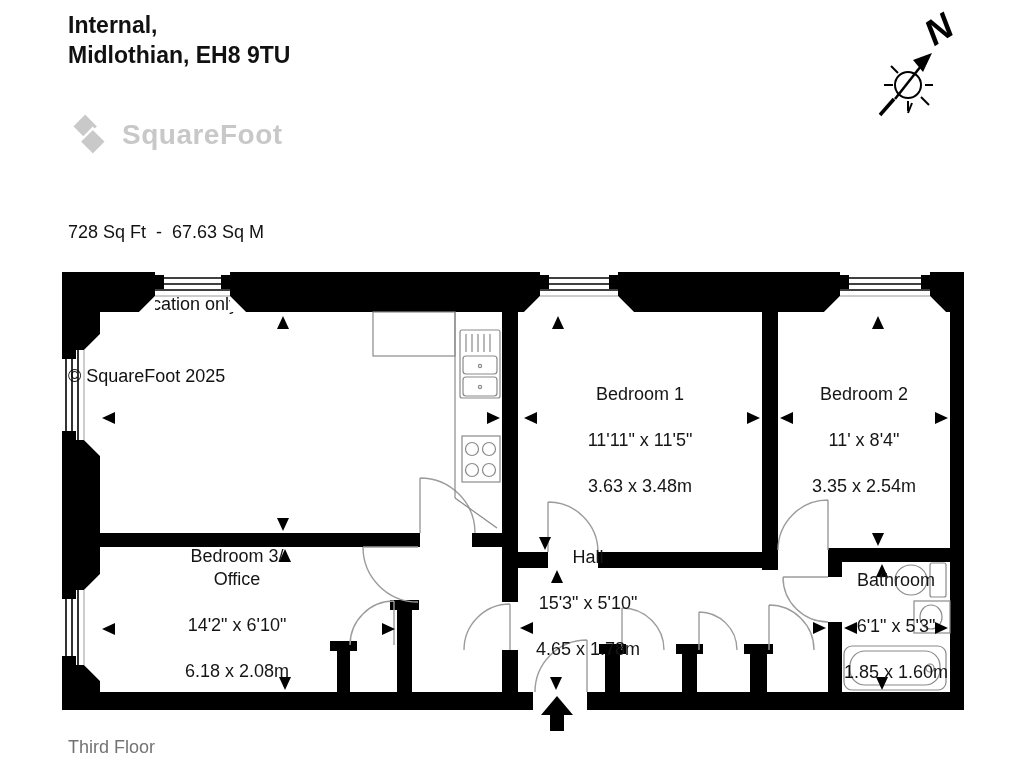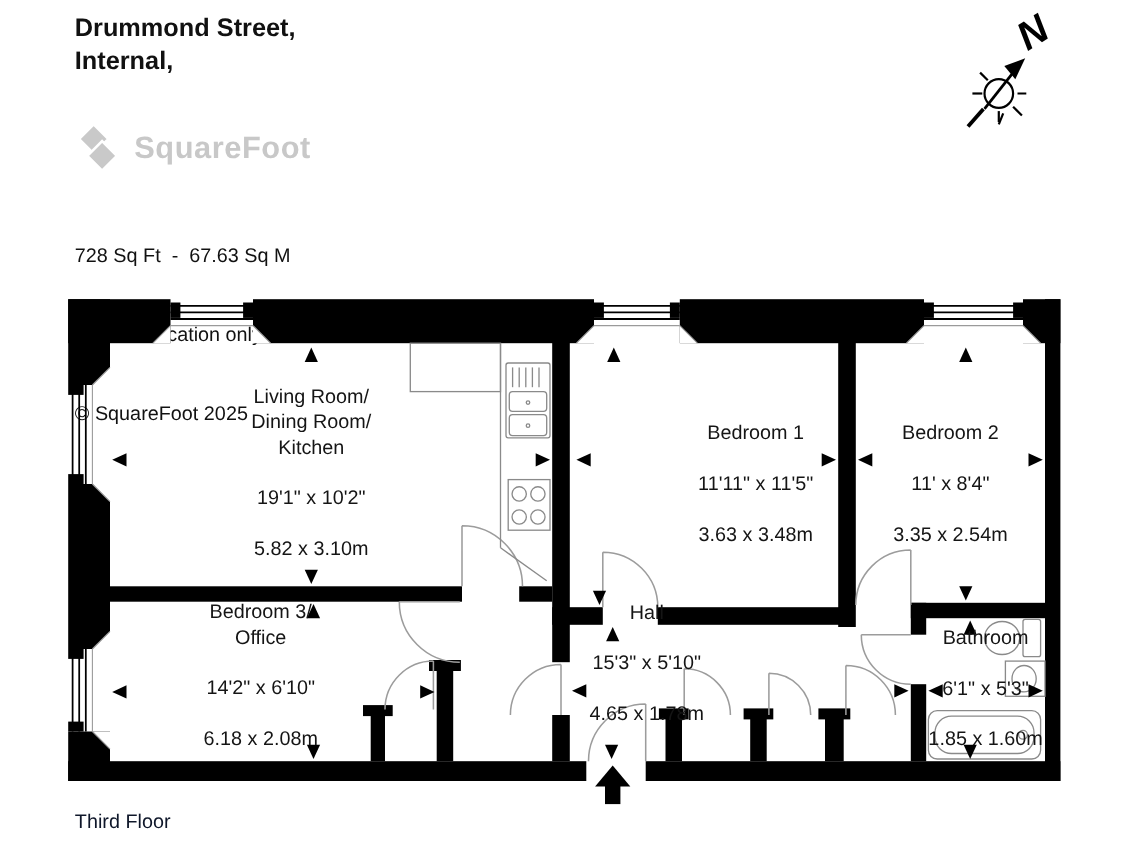--- a/index.html
+++ b/index.html
@@ -3,32 +3,32 @@
 <meta charset="utf-8">
 <style>
   html,body{margin:0;padding:0;background:#fff;}
   .page{position:relative;width:1024px;height:768px;background:#ffffff;overflow:hidden;
         font-family:"Liberation Sans", sans-serif;color:#111;}
   .plan-svg{position:absolute;left:0;top:0;width:1024px;height:768px;}
   .address{position:absolute;left:68px;top:10px;font-size:23px;font-weight:bold;line-height:30px;color:#111;}
   .logo{position:absolute;left:66px;top:112px;display:flex;align-items:center;gap:10px;text-align:right;}
   .logo-text{font-size:28px;font-weight:bold;color:#c8c8c8;letter-spacing:0.5px;}
   .info{position:absolute;left:68px;top:172px;font-size:18px;line-height:24px;color:#111;white-space:pre;}
-  .floor-label{position:absolute;left:68px;top:737px;font-size:18px;color:#0f172a;}
+  .floor-label{position:absolute;left:68px;top:737px;font-size:18px;color:#737373;}
   .room-label{position:absolute;transform:translate(-50%,-50%);text-align:center;
               font-size:18px;line-height:23px;color:#151515;white-space:pre-line;}
 </style>
 </head>
 <body>
 
 <div class="page">
 
   <div class="address">
-    <div>Drummond Street,</div>
     <div>Internal,</div>
+    <div>Midlothian, EH8 9TU</div>
   </div>
 
   <div class="logo">
     <svg width="46" height="46" viewBox="0 0 48 48">
       <polygon points="20,1 34,15 20,29 6,15" fill="#c9c9c9" stroke="#ffffff" stroke-width="2.5"></polygon>
       <polygon points="28,17 42,31 28,45 14,31" fill="#c9c9c9" stroke="#ffffff" stroke-width="2.5"></polygon>
     </svg>
     <span class="logo-text">SquareFoot</span>
   </div>
 
@@ -254,28 +254,21 @@
         <line x1="894" y1="99" x2="880" y2="115" stroke-width="3.5"></line>
       </g>
       <g>
         <line x1="895" y1="99" x2="921" y2="66" stroke="#000" stroke-width="2.5"></line>
         <polygon points="932,53 913,60 923,72" fill="#000"></polygon>
       </g>
       <text x="926" y="42" transform="rotate(-32 938 30)" font-size="36" font-weight="bold" font-style="italic" fill="#000">N</text>
     </g>
   </svg>
 
-  <div class="room-label" style="left:283px;top:430px;">
-    <div>Living Room/
-Dining Room/
-Kitchen</div>
-    <div>19'1" x 10'2"</div>
-    <div>5.82 x 3.10m</div>
-  </div>
-  <div class="room-label" style="left:640px;top:440px;margin-left:47px;">
+  <div class="room-label" style="left:640px;top:440px;">
     <div>Bedroom 1</div>
     <div>11'11" x 11'5"</div>
     <div>3.63 x 3.48m</div>
   </div>
   <div class="room-label" style="left:864px;top:440px;">
     <div>Bedroom 2</div>
     <div>11' x 8'4"</div>
     <div>3.35 x 2.54m</div>
   </div>
   <div class="room-label" style="left:237px;top:614px;">

